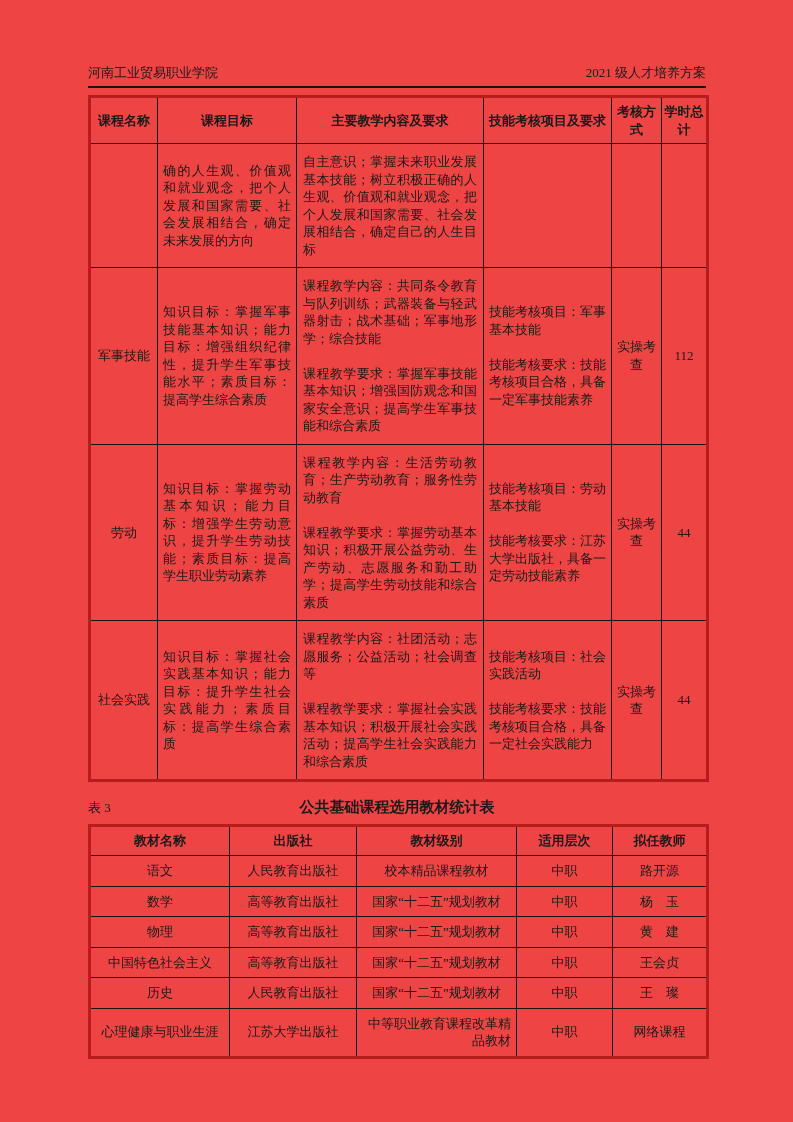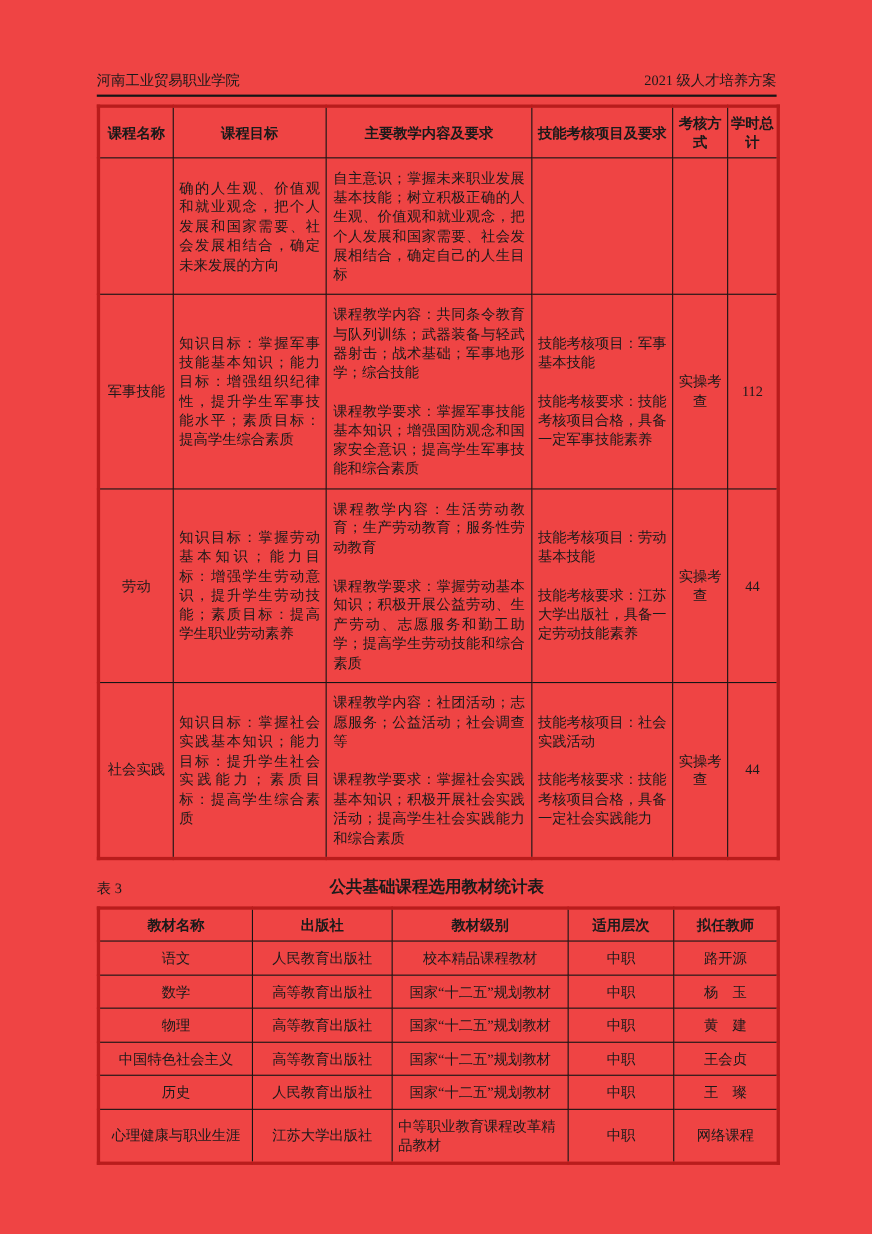--- a/index.html
+++ b/index.html
@@ -64,21 +64,21 @@
     font-size:13px;
   }
   .t2-title{
     display:block;text-align:center;
     font-family:"Liberation Sans","DejaVu Sans",sans-serif;
     font-weight:700;font-size:15px;line-height:22px;
   }
   #table2{margin-top:0;}
   #table2 th{height:30px;}
   #table2 td{text-align:center;padding:6px 5px;}
-  #table2 tr:last-child td:nth-child(3){text-align:left;}
+  #table2 tr:last-child td:nth-child(3){text-align:right;}
 </style>
 </head>
 <body>
 
 <div class="page">
 
   <div class="running-header">
     <span>河南工业贸易职业学院</span>
     <span>2021 级人才培养方案</span>
   </div>

